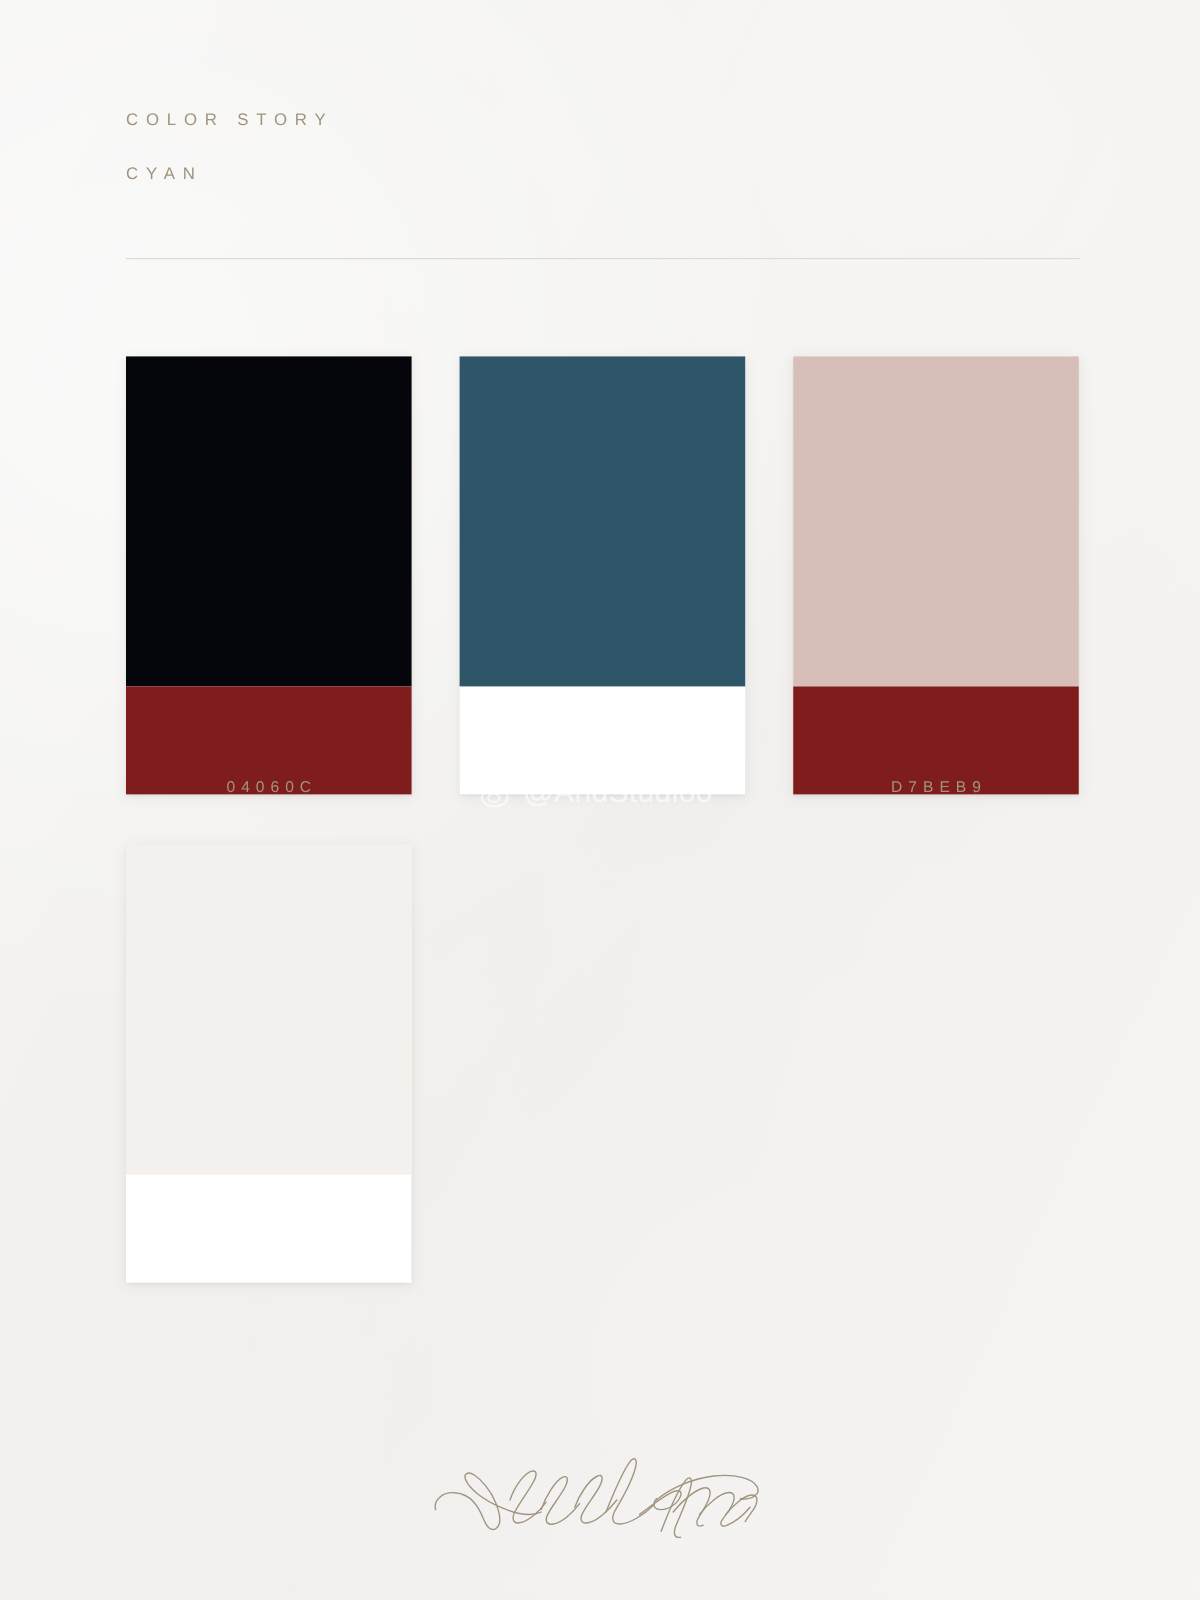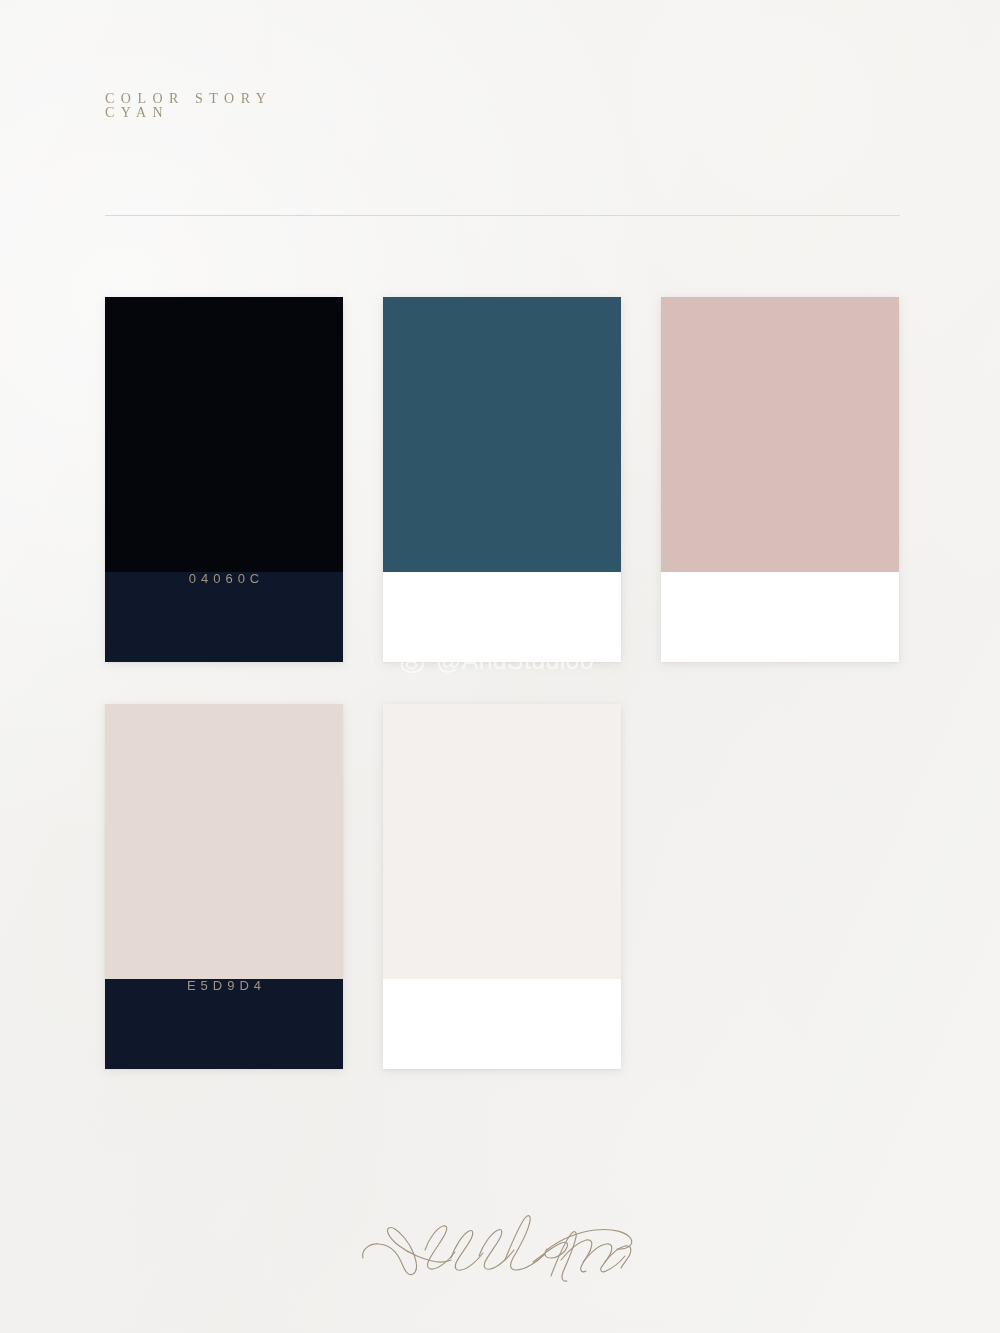--- a/index.html
+++ b/index.html
@@ -34,23 +34,23 @@
     left: 105px;
     top: 92px;
     width: 800px;
   }
   .header-line {
     color: #a1947f;
     font-size: 14px;
     letter-spacing: 6.5px;
     line-height: 1;
     font-weight: 400;
-    font-family: Liberation Serif, serif;
   }
   .header-line.second {
+    margin-top: 31px;
   }
   .divider {
     position: absolute;
     left: 105px;
     top: 215px;
     width: 795px;
     height: 1px;
     background-color: #dcdad6;
   }
 
@@ -73,23 +73,23 @@
     flex-direction: column;
     box-shadow: 0 2px 10px rgba(120,115,108,0.13), 0 1px 2px rgba(120,115,108,0.08);
   }
   .card-color {
     height: 275px;
     width: 100%;
   }
   .card-label-area {
     flex: 1;
     display: flex;
-    align-items: flex-start;
+    align-items: flex-end;
     justify-content: center;
-    background: #0f172a;
+    background: #7f1d1d;
   }
   .card-label {
     color: #a1947f;
     font-size: 13px;
     letter-spacing: 5px;
     text-indent: 5px;
     line-height: 1;
   }
 
   
@@ -151,28 +151,25 @@
     </div>
   </div>
 
 
   <div class="card">
     <div class="card-color" style="background-color:#2E5668"></div>
   </div>
 
   <div class="card">
     <div class="card-color" style="background-color:#D7BEB9"></div>
-  </div>
-
-  <div class="card">
-    <div class="card-color" style="background-color:#E5D9D4"></div>
     <div class="card-label-area">
-      <span class="card-label">E5D9D4</span>
+      <span class="card-label">D7BEB9</span>
     </div>
   </div>
+
 
   <div class="card">
     <div class="card-color" style="background-color:#F4F0ED"></div>
   </div>
 
 </div>
 
 <div class="watermark">
   <svg class="watermark-logo" viewBox="0 0 32 32">
     <ellipse cx="14" cy="19" rx="12.2" ry="8.6" fill="none" stroke="#ffffff" stroke-width="2.1"></ellipse>

